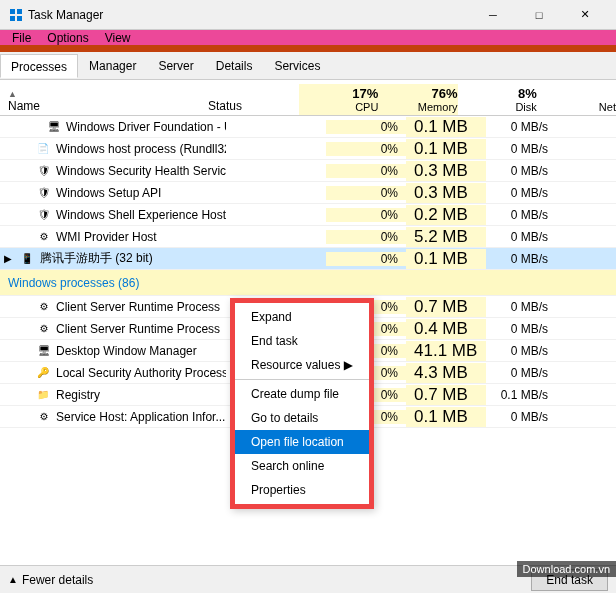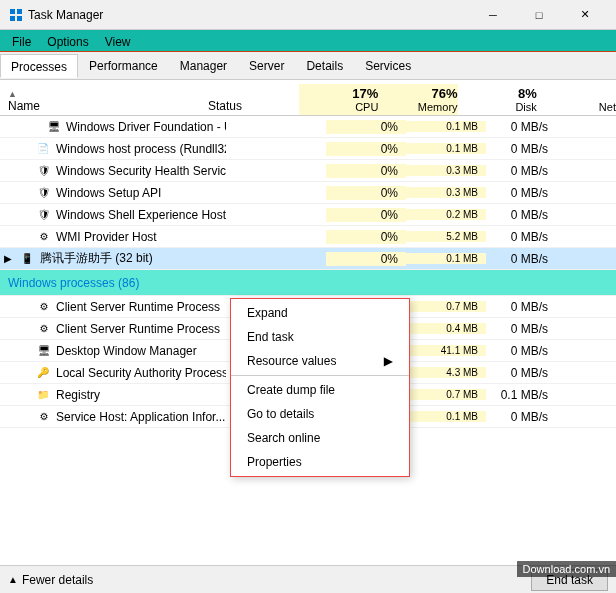--- a/index.html
+++ b/index.html
@@ -22,24 +22,24 @@
     .title-bar-btn {
       width: 46px; height: 30px;
       border: none; background: transparent;
       font-size: 11px; cursor: pointer;
       display: flex; align-items: center; justify-content: center;
     }
 
     
     .menu-bar {
       height: 22px;
-      background: #14b8a6;
-      display: flex;
-      align-items: flex-end;
-      border-bottom: 1px solid #c2410c;
+      background: #ec4899;
+      display: flex;
+      align-items: center;
+      border-bottom: 7px solid #c2410c;
       padding: 0 4px;
     }
     .menu-item {
       padding: 2px 8px;
       font-size: 12px;
       cursor: pointer;
     }
 
     
     .tab-bar {
@@ -107,51 +107,51 @@
     
     .table-body { overflow-y: auto; height: calc(100% - 36px); position: relative; }
     .row {
       display: flex;
       align-items: center;
       height: 22px;
       border-bottom: 1px solid #f0f0f0;
       cursor: pointer;
     }
     .row.selected { background: #cce8ff; }
-    .row.section-header { background: #5eead4; font-size: 12px; color: #0078d7; padding-left: 8px; font-weight: normal; height: 26px; }
+    .row.section-header { background: #fef9c3; font-size: 12px; color: #0078d7; padding-left: 8px; font-weight: normal; height: 26px; }
     .row-name {
       flex: 1; padding: 0 4px 0 20px; white-space: nowrap; overflow: hidden; text-overflow: ellipsis; font-size: 12px; display: flex; align-items: center; gap: 4px; min-width: 200px;
     }
     .row-name.indent { padding-left: 30px; }
     .row-status { width: 100px; padding: 0 8px; font-size: 12px; }
     .row-cpu { width: 80px; text-align: right; padding: 0 8px; font-size: 12px; }
-    .row-mem { width: 80px; text-align: right; padding: 0 8px; font-size: 10px; }
+    .row-mem { width: 80px; padding: 0 8px; font-size: 17px; }
     .row-disk { width: 70px; text-align: right; padding: 0 8px; font-size: 12px; }
     .row-net { width: 60px; text-align: right; padding: 0 8px; font-size: 12px; }
 
     .process-icon {
       width: 16px; height: 16px; flex-shrink: 0;
       display: inline-flex; align-items: center; justify-content: center;
       font-size: 10px;
     }
     .expand-arrow { width: 12px; flex-shrink: 0; color: #666; font-size: 9px; }
 
     
     ::-webkit-scrollbar { width: 8px; }
     ::-webkit-scrollbar-track { background: #f0f0f0; }
     ::-webkit-scrollbar-thumb { background: #aaa; }
 
     
     .context-menu {
       position: absolute;
       background: white;
-      border: 1px solid #ef4444;
+      border: 5px solid #ef4444;
       box-shadow: 2px 2px 8px rgba(0,0,0,0.2);
       z-index: 100;
-      width: 180px;
+      width: 144px;
       padding: 2px 0;
     }
     .ctx-item {
       padding: 5px 16px;
       font-size: 12px;
       cursor: pointer;
       display: flex;
       align-items: center;
       justify-content: space-between;
     }
@@ -215,21 +215,20 @@
 </div>
 
 <div class="menu-bar">
   <span class="menu-item">File</span>
   <span class="menu-item">Options</span>
   <span class="menu-item">View</span>
 </div>
 
 <div class="tab-bar">
   <div class="tab active">Processes</div>
-  <div class="tab">Performance</div>
   <div class="tab">Manager</div>
   <div class="tab">Server</div>
   <div class="tab">Details</div>
   <div class="tab">Services</div>
 </div>
 
 <div class="main">
 
   <div class="col-headers">
     <div class="col-header-name">
@@ -438,20 +437,21 @@
   <div class="context-menu" style="top:218px; left:230px;">
     <div class="ctx-item">Expand</div>
     <div class="ctx-item">End task</div>
     <div class="ctx-item">
       Resource values
       <span>▶</span>
     </div>
     <div class="ctx-divider"></div>
     <div class="ctx-item">Create dump file</div>
     <div class="ctx-item">Go to details</div>
+    <div class="ctx-item highlighted">Open file location</div>
     <div class="ctx-item">Search online</div>
     <div class="ctx-item">Properties</div>
   </div>
 </div>
 
 <div class="bottom-bar">
   <div class="fewer-details">
     <span style="font-size:10px;">▲</span>
     <span>Fewer details</span>
   </div>

